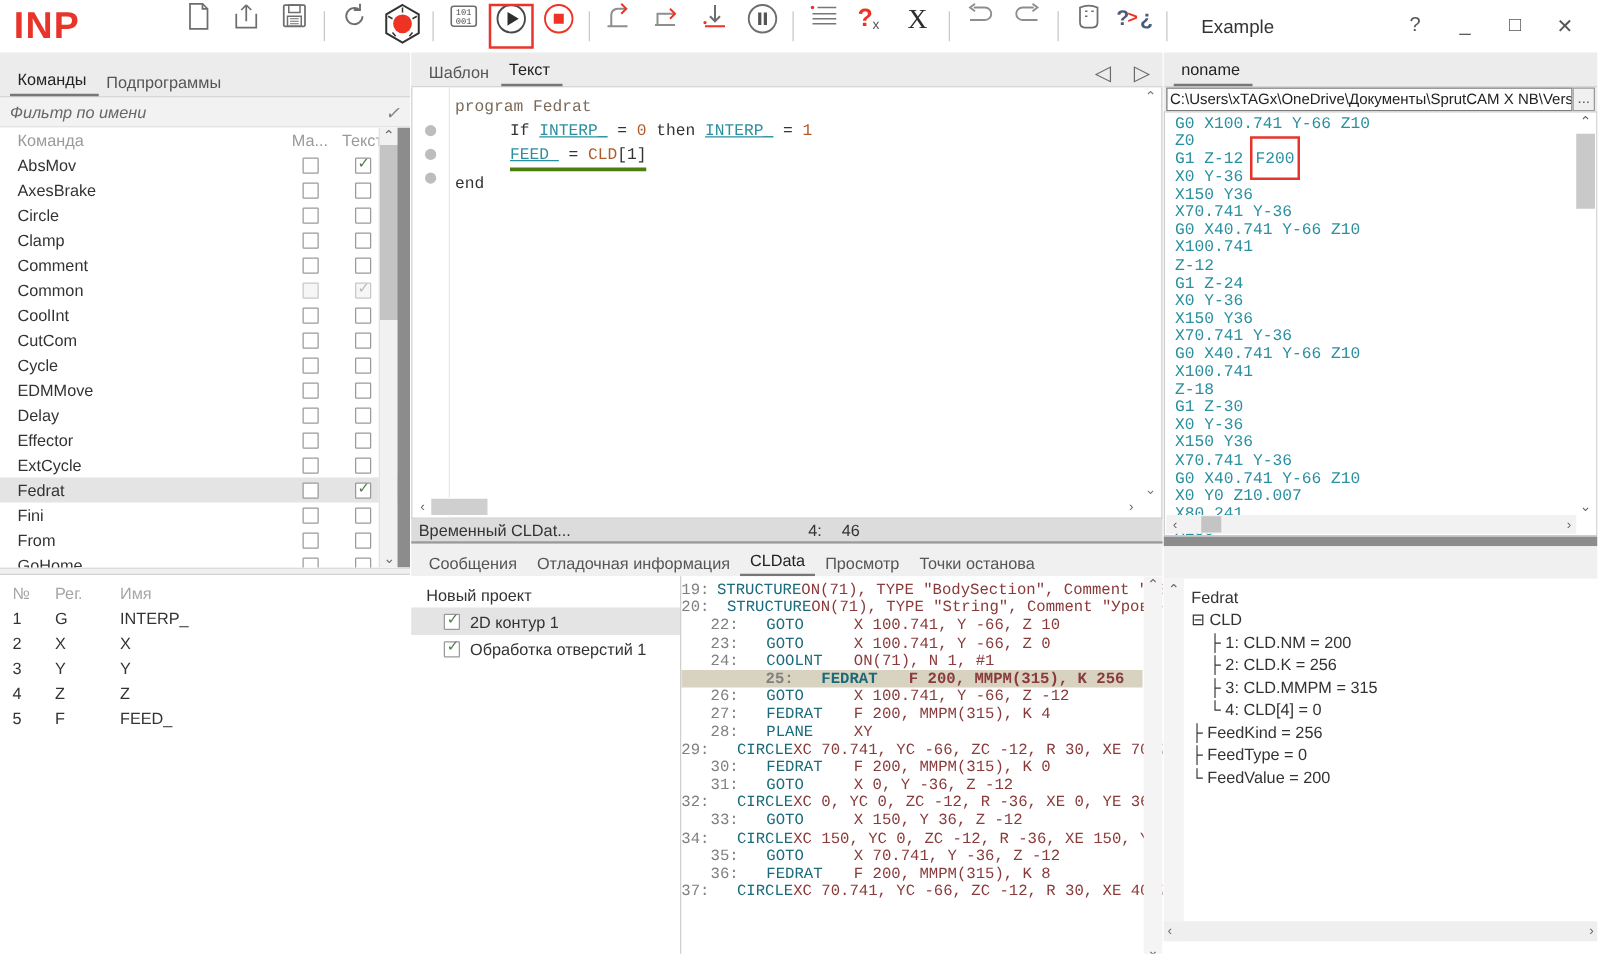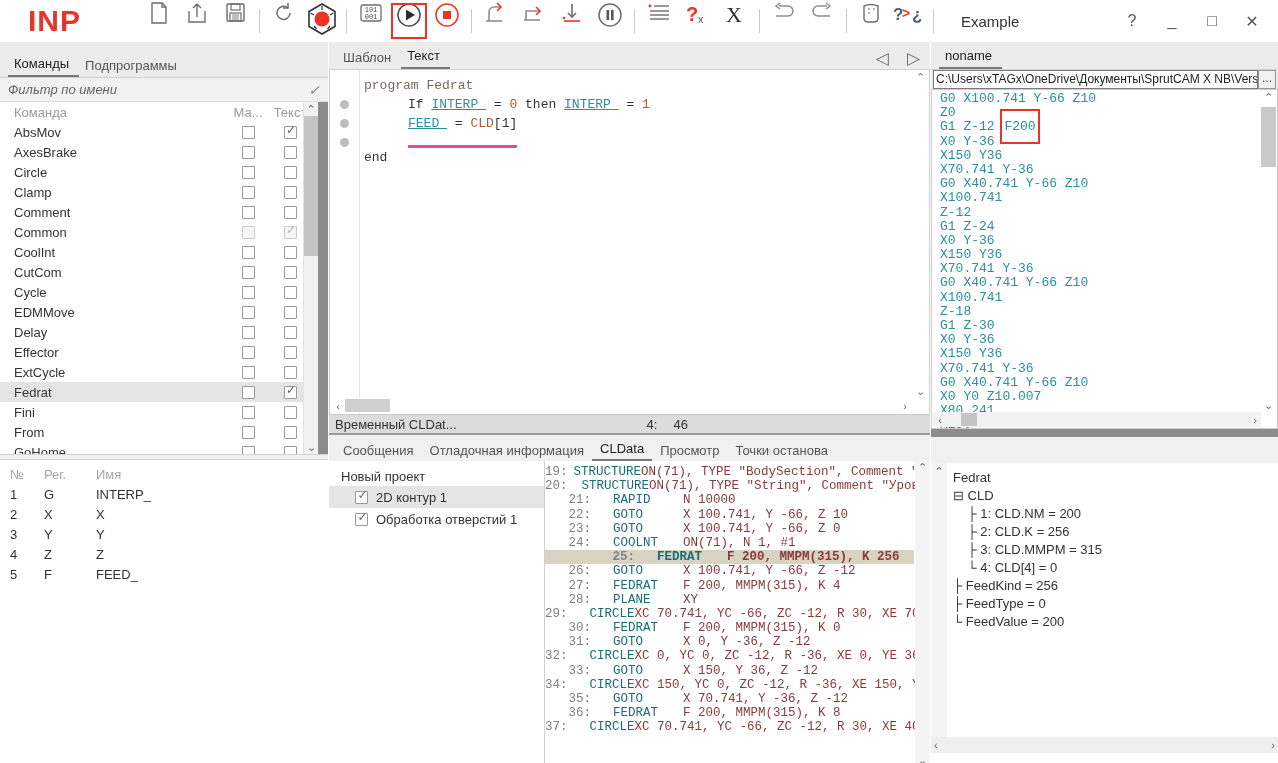--- a/index.html
+++ b/index.html
@@ -14,21 +14,21 @@
   }
   #app { position: relative; width: 1278px; height: 763px; }
 
   
   #titlebar {
     position: absolute; left: 0; top: 0; width: 1278px; height: 42px;
     background: #ffffff;
     display: flex; align-items: center;
   }
   #logo {
-    width: 140px; padding-left: 28px;
+    width: 140px; padding-left: 11px;
     font-size: 30px; font-weight: bold; color: #e8352b;
     letter-spacing: 1px; font-family: "Liberation Sans", sans-serif;
   }
   .tb-icon {
     width: 38px; height: 38px;
     display: flex; justify-content: center;
     cursor: default;
   }
   .tb-sep { width: 1px; height: 24px; background: #c8c8c8; margin: 0 5px; }
   .tb-highlight { outline: 2px solid #e8352b; outline-offset: -3px; }
@@ -105,21 +105,21 @@
   .bp { width: 9px; height: 9px; border-radius: 50%; background: #bdbdbd; margin: 0 auto; }
   #codearea {
     position:absolute; left: 34px; top: 6px; right: 20px;
     font-family: "Liberation Mono", monospace; font-size: 13px; line-height: 19px;
   }
   .kw { color: #7a6a5a; }
   .ident { color: #2a8f9f; }
   .num { color: #b05a2a; }
   .plain { color: #333; }
   .und { text-decoration: underline; }
-  .redund { border-bottom: 3px solid #ec4899; display:inline-block; padding-bottom:12px;}
+  .redund { border-bottom: 3px solid #4d7c0f; display:inline-block; padding-bottom:1px;}
   #cvscroll { position:absolute; right:1px; top:1px; width:15px; bottom:16px; background:#fff; }
   #cvscroll .arrow { text-align:center; font-size:11px; color:#777; }
   #chscroll { position:absolute; left:1px; right:16px; bottom:1px; height: 15px; background:#fff; }
   .hthumb { height: 13px; background: #cfcfcf; }
 
   #statusrow {
     height: 20px; background: #dcdcdc; display: flex; align-items:center;
     font-size: 13px; color:#333; padding-left: 6px; border-bottom:2px solid #9a9a9a;
   }
   #statusrow .sv1 { margin-left: 190px; }
@@ -622,21 +622,20 @@
             <div class="pitem">
               <span class="cb checked"></span>
               <span>Обработка отверстий 1</span>
             </div>
           </div>
       </div>
       <div id="cldlist">
         <div id="cldinner">
             <div class="cline"><span class="cno">19:</span><span class="cop" style="padding-left: 0px;">STRUCTURE</span><span class="carg">ON(71), TYPE "BodySection", Comment "$Body$"</span></div>
             <div class="cline"><span class="cno">20:</span><span class="cop" style="padding-left: 8px;">STRUCTURE</span><span class="carg">ON(71), TYPE "String", Comment "Уровень: -12"</span></div>
-            <div class="cline"><span class="cno">21:</span><span class="cop" style="padding-left: 16px;">RAPID</span><span class="carg">N 10000</span></div>
             <div class="cline"><span class="cno">22:</span><span class="cop" style="padding-left: 16px;">GOTO</span><span class="carg">X 100.741, Y -66, Z 10</span></div>
             <div class="cline"><span class="cno">23:</span><span class="cop" style="padding-left: 16px;">GOTO</span><span class="carg">X 100.741, Y -66, Z 0</span></div>
             <div class="cline"><span class="cno">24:</span><span class="cop" style="padding-left: 16px;">COOLNT</span><span class="carg">ON(71), N 1, #1</span></div>
             <div class="cline hl"><span class="cno">25:</span><span class="cop" style="padding-left: 16px;">FEDRAT</span><span class="carg">F 200, MMPM(315), K 256</span></div>
             <div class="cline"><span class="cno">26:</span><span class="cop" style="padding-left: 16px;">GOTO</span><span class="carg">X 100.741, Y -66, Z -12</span></div>
             <div class="cline"><span class="cno">27:</span><span class="cop" style="padding-left: 16px;">FEDRAT</span><span class="carg">F 200, MMPM(315), K 4</span></div>
             <div class="cline"><span class="cno">28:</span><span class="cop" style="padding-left: 16px;">PLANE</span><span class="carg">XY</span></div>
             <div class="cline"><span class="cno">29:</span><span class="cop" style="padding-left: 16px;">CIRCLE</span><span class="carg">XC 70.741, YC -66, ZC -12, R 30, XE 70.741, YE -36, </span></div>
             <div class="cline"><span class="cno">30:</span><span class="cop" style="padding-left: 16px;">FEDRAT</span><span class="carg">F 200, MMPM(315), K 0</span></div>
             <div class="cline"><span class="cno">31:</span><span class="cop" style="padding-left: 16px;">GOTO</span><span class="carg">X 0, Y -36, Z -12</span></div>

